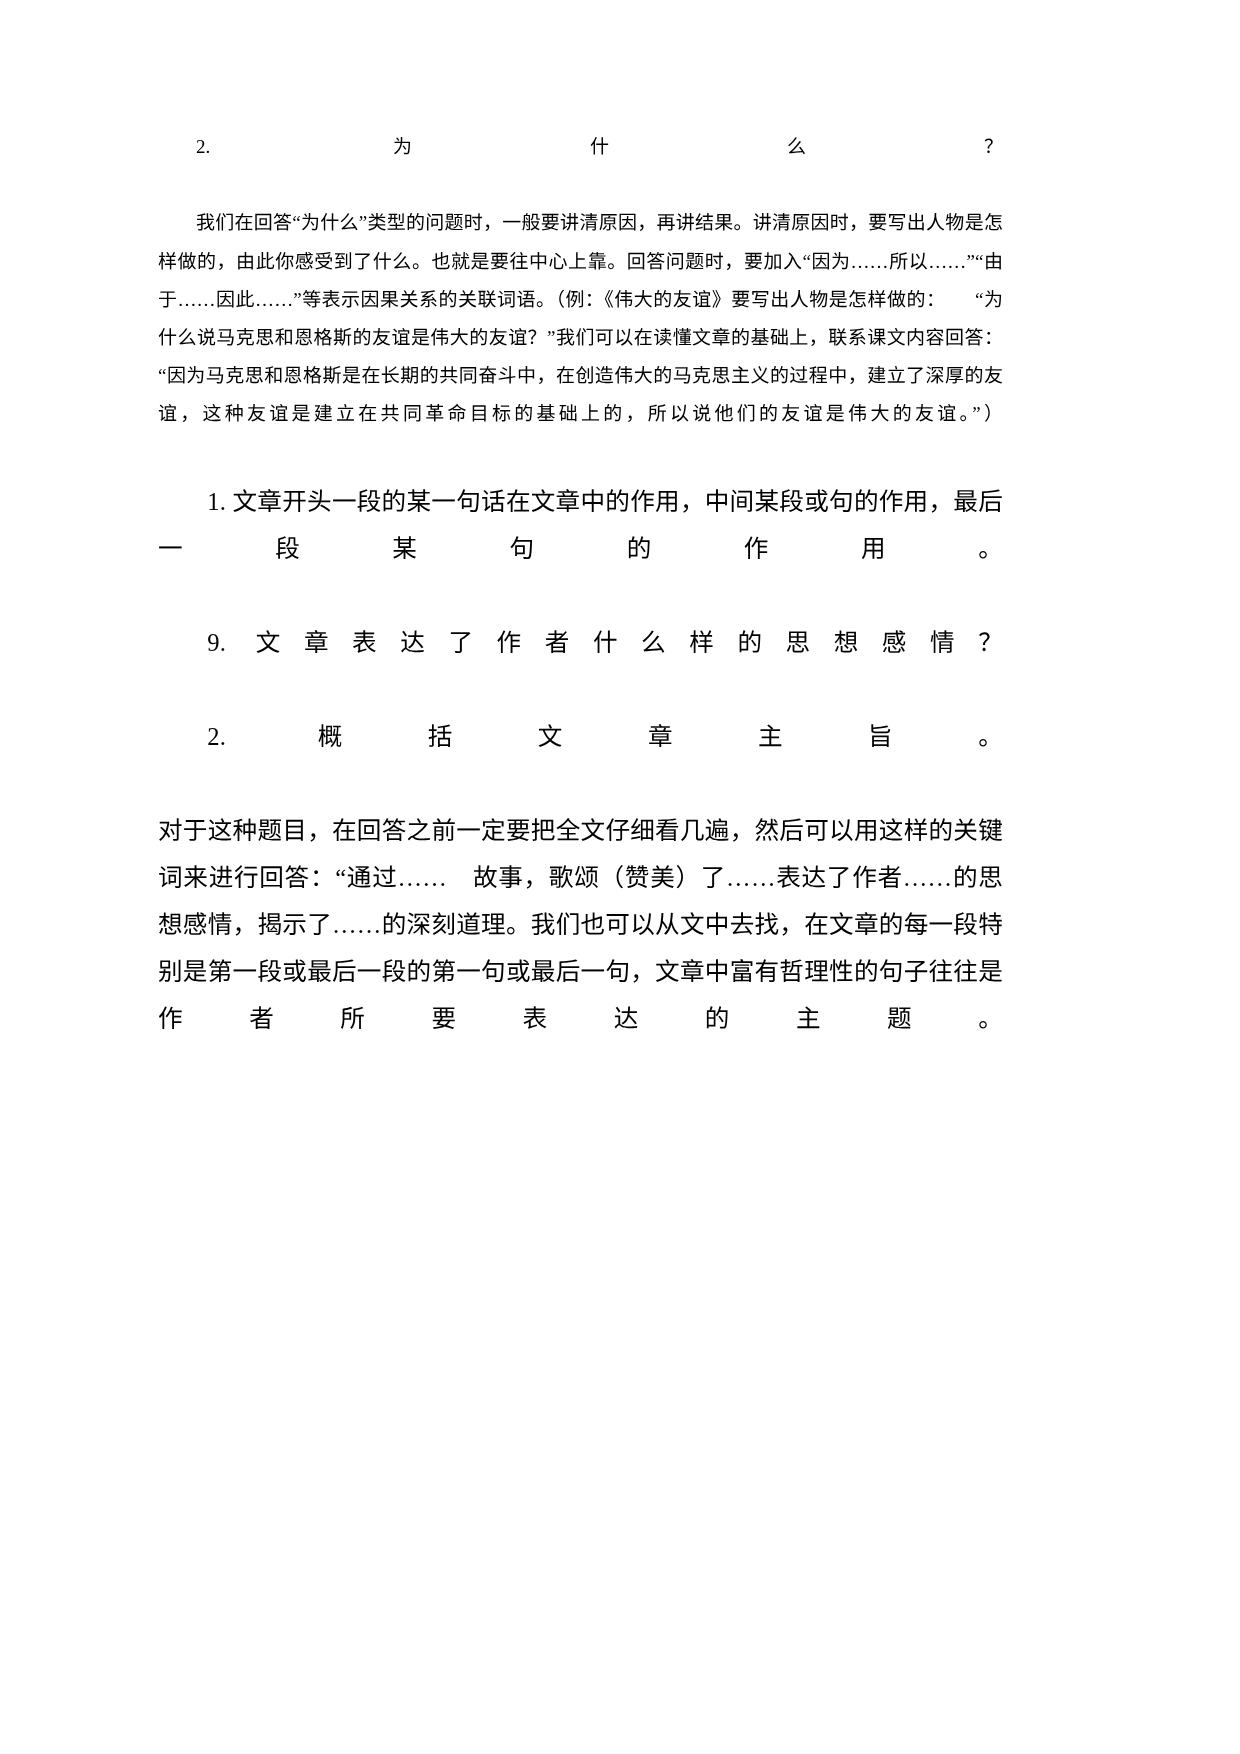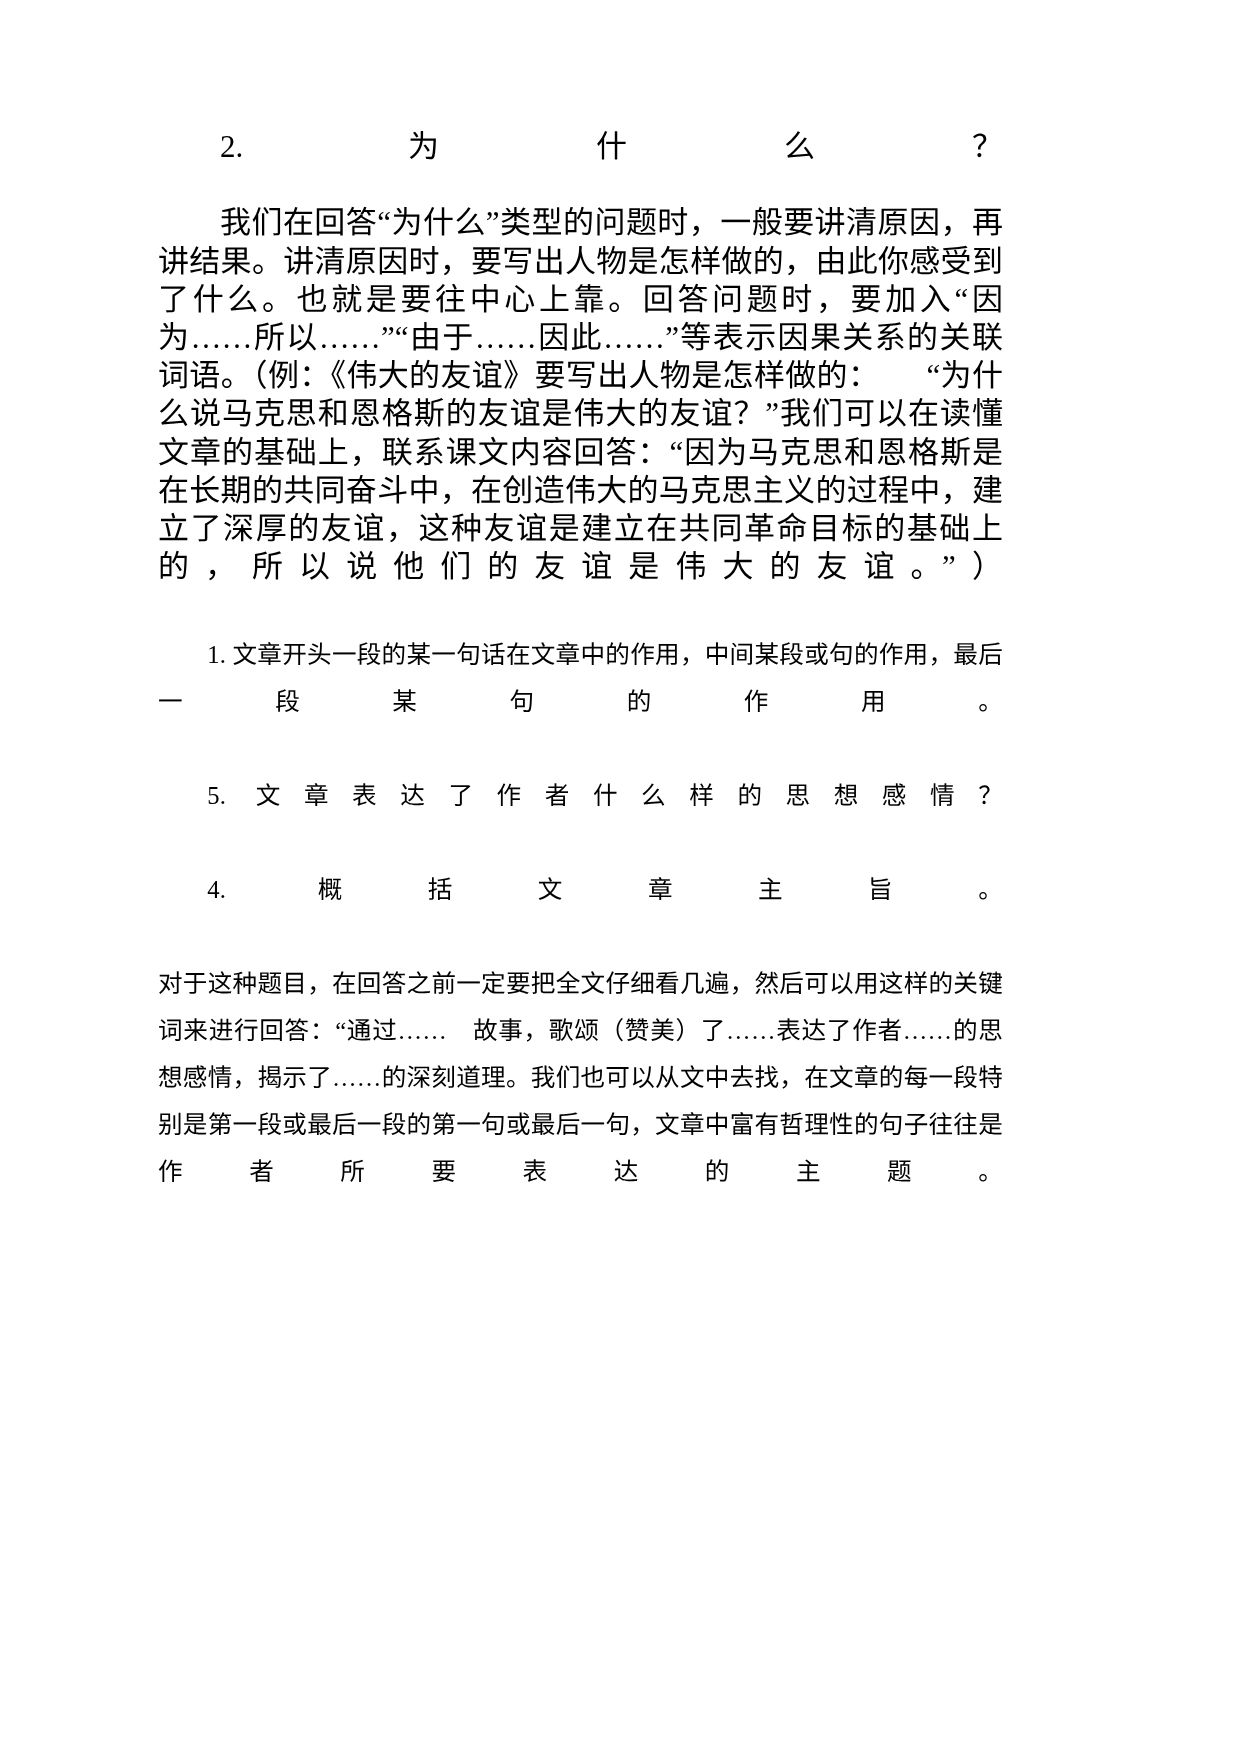--- a/index.html
+++ b/index.html
@@ -30,21 +30,21 @@
   
   .p {
     margin: 0;
     text-align: justify;
     text-justify: inter-ideograph;
     word-break: break-all;
     color: #000;
   }
   
   .blk-a .p {
-    font-size: 31px;
+    font-size: 19px;
     line-height: 38.2px;
     letter-spacing: 0.1px;
   }
   
   .blk-b .p {
     font-size: 24.6px;
     line-height: 47px;
     letter-spacing: 0.2px;
   }
   .indent2 { text-indent: 2em; }
@@ -62,19 +62,19 @@
 
     <div class="blk-a">
       <p class="p indent2">2. 为什么？</p>
       <p class="p indent2">我们在回答“为什么”类型的问题时，一般要讲清原因，再讲结果。讲清原因时，要写出人物是怎样做的，由此你感受到了什么。也就是要往中心上靠。回答问题时，要加入“因为……所以……”“由于……因此……”等表示因果关系的关联词语。（例：《伟大的友谊》要写出人物是怎样做的：　　“为什么说马克思和恩格斯的友谊是伟大的友谊？”我们可以在读懂文章的基础上，联系课文内容回答：“因为马克思和恩格斯是在长期的共同奋斗中，在创造伟大的马克思主义的过程中，建立了深厚的友谊，这种友谊是建立在共同革命目标的基础上的，所以说他们的友谊是伟大的友谊。”）</p>
     </div>
 
     <div class="spacer-sm"></div>
 
     <div class="blk-b">
       <p class="p indent2">1. 文章开头一段的某一句话在文章中的作用，中间某段或句的作用，最后一段某句的作用。</p>
-      <p class="p indent2">5. 文章表达了作者什么样的思想感情？</p>
-      <p class="p indent2">4. 概括文章主旨。</p>
+      <p class="p indent2">9. 文章表达了作者什么样的思想感情？</p>
+      <p class="p indent2">2. 概括文章主旨。</p>
       <p class="p indent0">对于这种题目，在回答之前一定要把全文仔细看几遍，然后可以用这样的关键词来进行回答：“通过……　故事，歌颂（赞美）了……表达了作者……的思想感情，揭示了……的深刻道理。我们也可以从文中去找，在文章的每一段特别是第一段或最后一段的第一句或最后一句，文章中富有哲理性的句子往往是作者所要表达的主题。</p>
     </div>
 
   </div>
 </div>
 
 </body></html>

